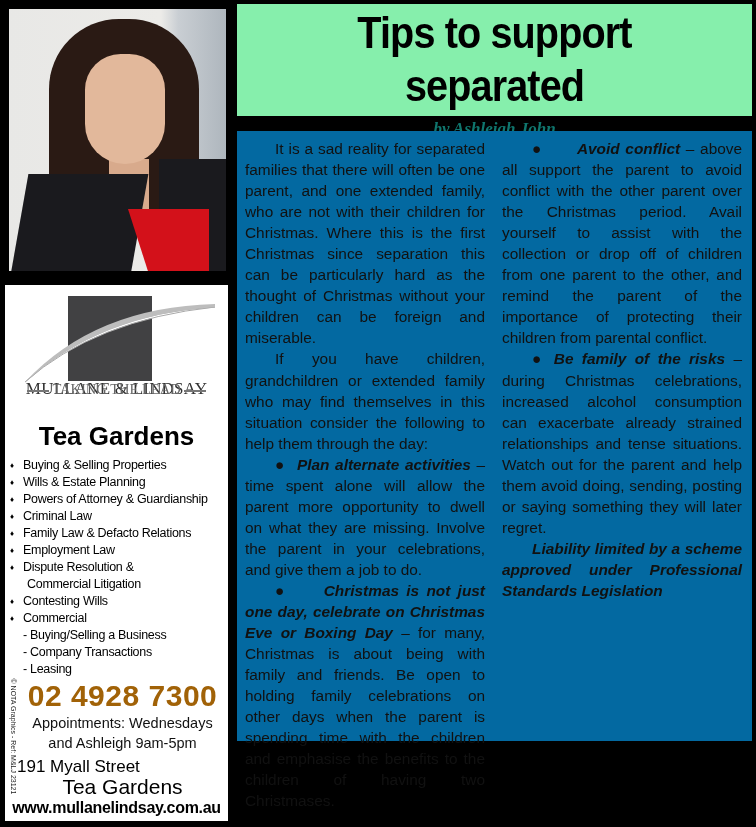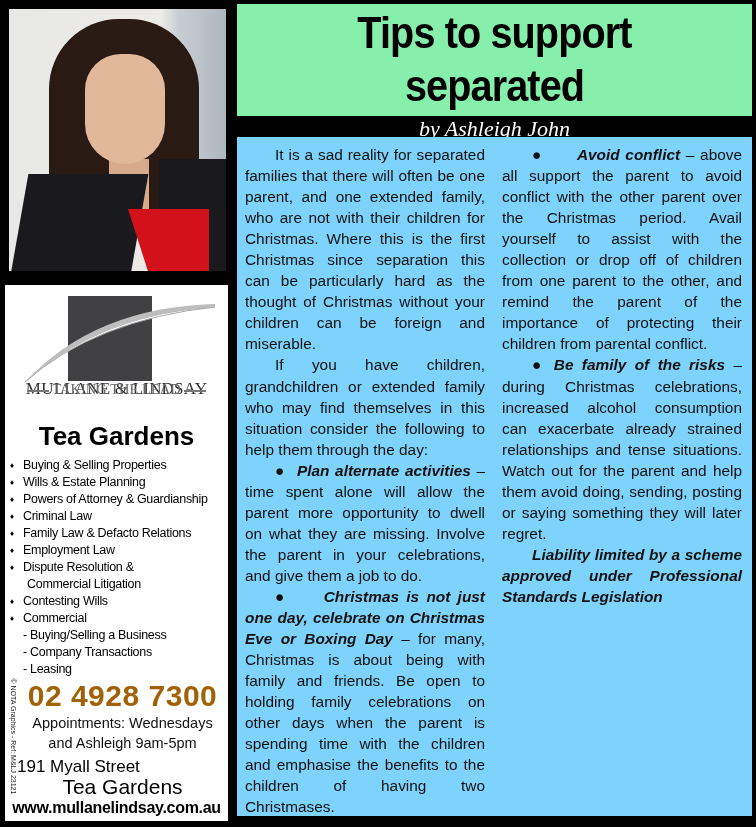--- a/index.html
+++ b/index.html
@@ -31,24 +31,24 @@
   .phone { position:absolute; left:12px; top:394px; width:211px; text-align:center; font-size:30px; font-weight:bold; color:#a16207; letter-spacing:0.5px; }
   .appt { position:absolute; left:12px; top:428px; width:211px; text-align:center; font-size:14.5px; line-height:20px; color:#111; }
   .addr { position:absolute; left:12px; top:472px; width:211px; text-align:left; font-size:17px; line-height:20px; color:#000; }
   .addr2 { position:absolute; left:12px; top:490px; width:211px; text-align:center; font-size:21px; line-height:24px; color:#000; }
   .web { position:absolute; left:0; top:514px; width:223px; text-align:center; font-size:16px; font-weight:bold; color:#000; letter-spacing:-0.3px; }
   .credit { position:absolute; left:-42px; top:440px; width:100px; transform:rotate(90deg); font-size:7px; color:#222; white-space:nowrap; }
 
   
   .headline { position:absolute; left:237px; top:4px; width:515px; height:112px; background:#86efac; text-align:center; }
   .headline h1 { margin:0; padding-top:2px; font-size:45px; line-height:53px; font-weight:bold; color:#000; letter-spacing:-1px; font-family:"Liberation Sans", sans-serif; transform:scaleX(0.88); }
-  .byline { position:absolute; left:237px; top:118px; width:515px; height:22px; text-align:center; color:#ffffff; font-family:"Liberation Serif", serif; font-style:italic; font-weight:normal; font-size:22px; line-height:22px; }
+  .byline { position:absolute; left:237px; top:118px; width:515px; height:22px; text-align:center; color:#0f766e; font-family:"Liberation Serif", serif; font-style:italic; font-weight:bold; font-size:17px; line-height:22px; }
 
   
-  .article { position:absolute; left:237px; top:137px; width:515px; height:679px; background:#7dd3fc; }
+  .article { position:absolute; left:237px; top:131px; width:515px; height:610px; background:#0369a1; }
   .col { position:absolute; top:7px; font-size:15.4px; line-height:21.05px; color:#111; text-align:justify; }
   .col1 { left:8px; width:240px; }
   .col2 { left:265px; width:240px; }
   .col p { margin:0; text-indent:30px; }
   .col .bi { font-weight:bold; font-style:italic; }
   .col .bullet { font-weight:bold; }
 </style>
 </head>
 <body>
 

